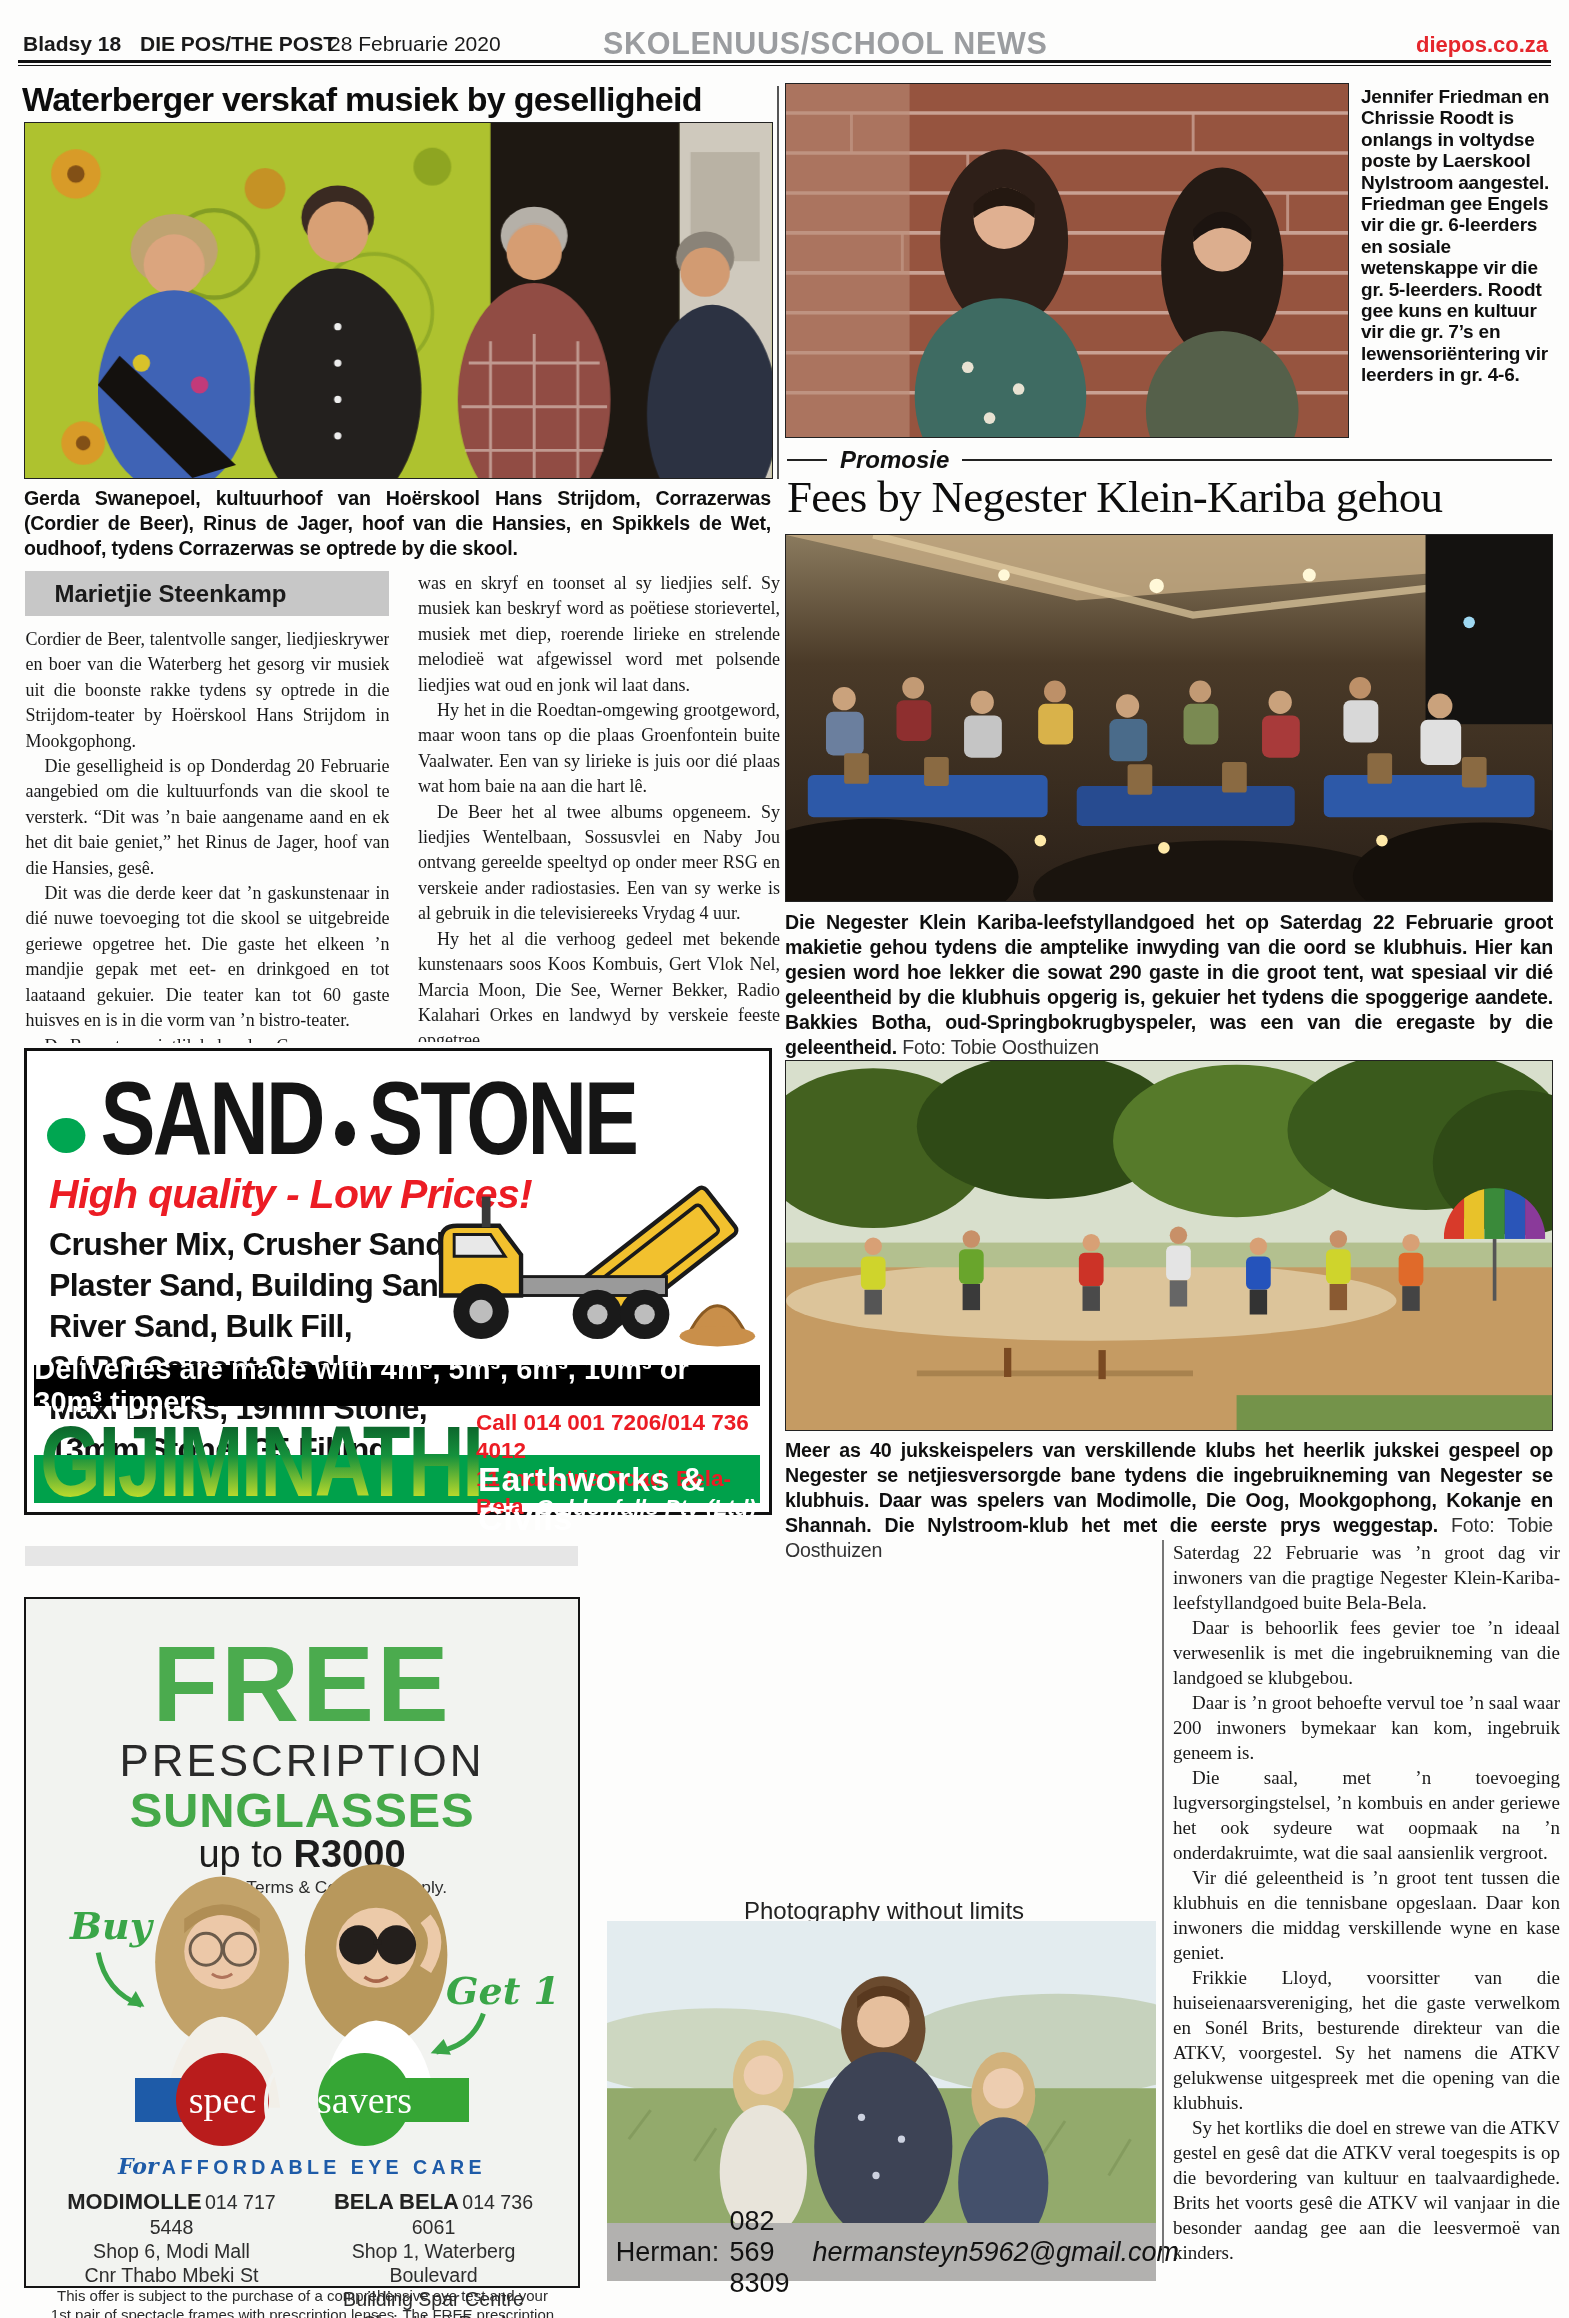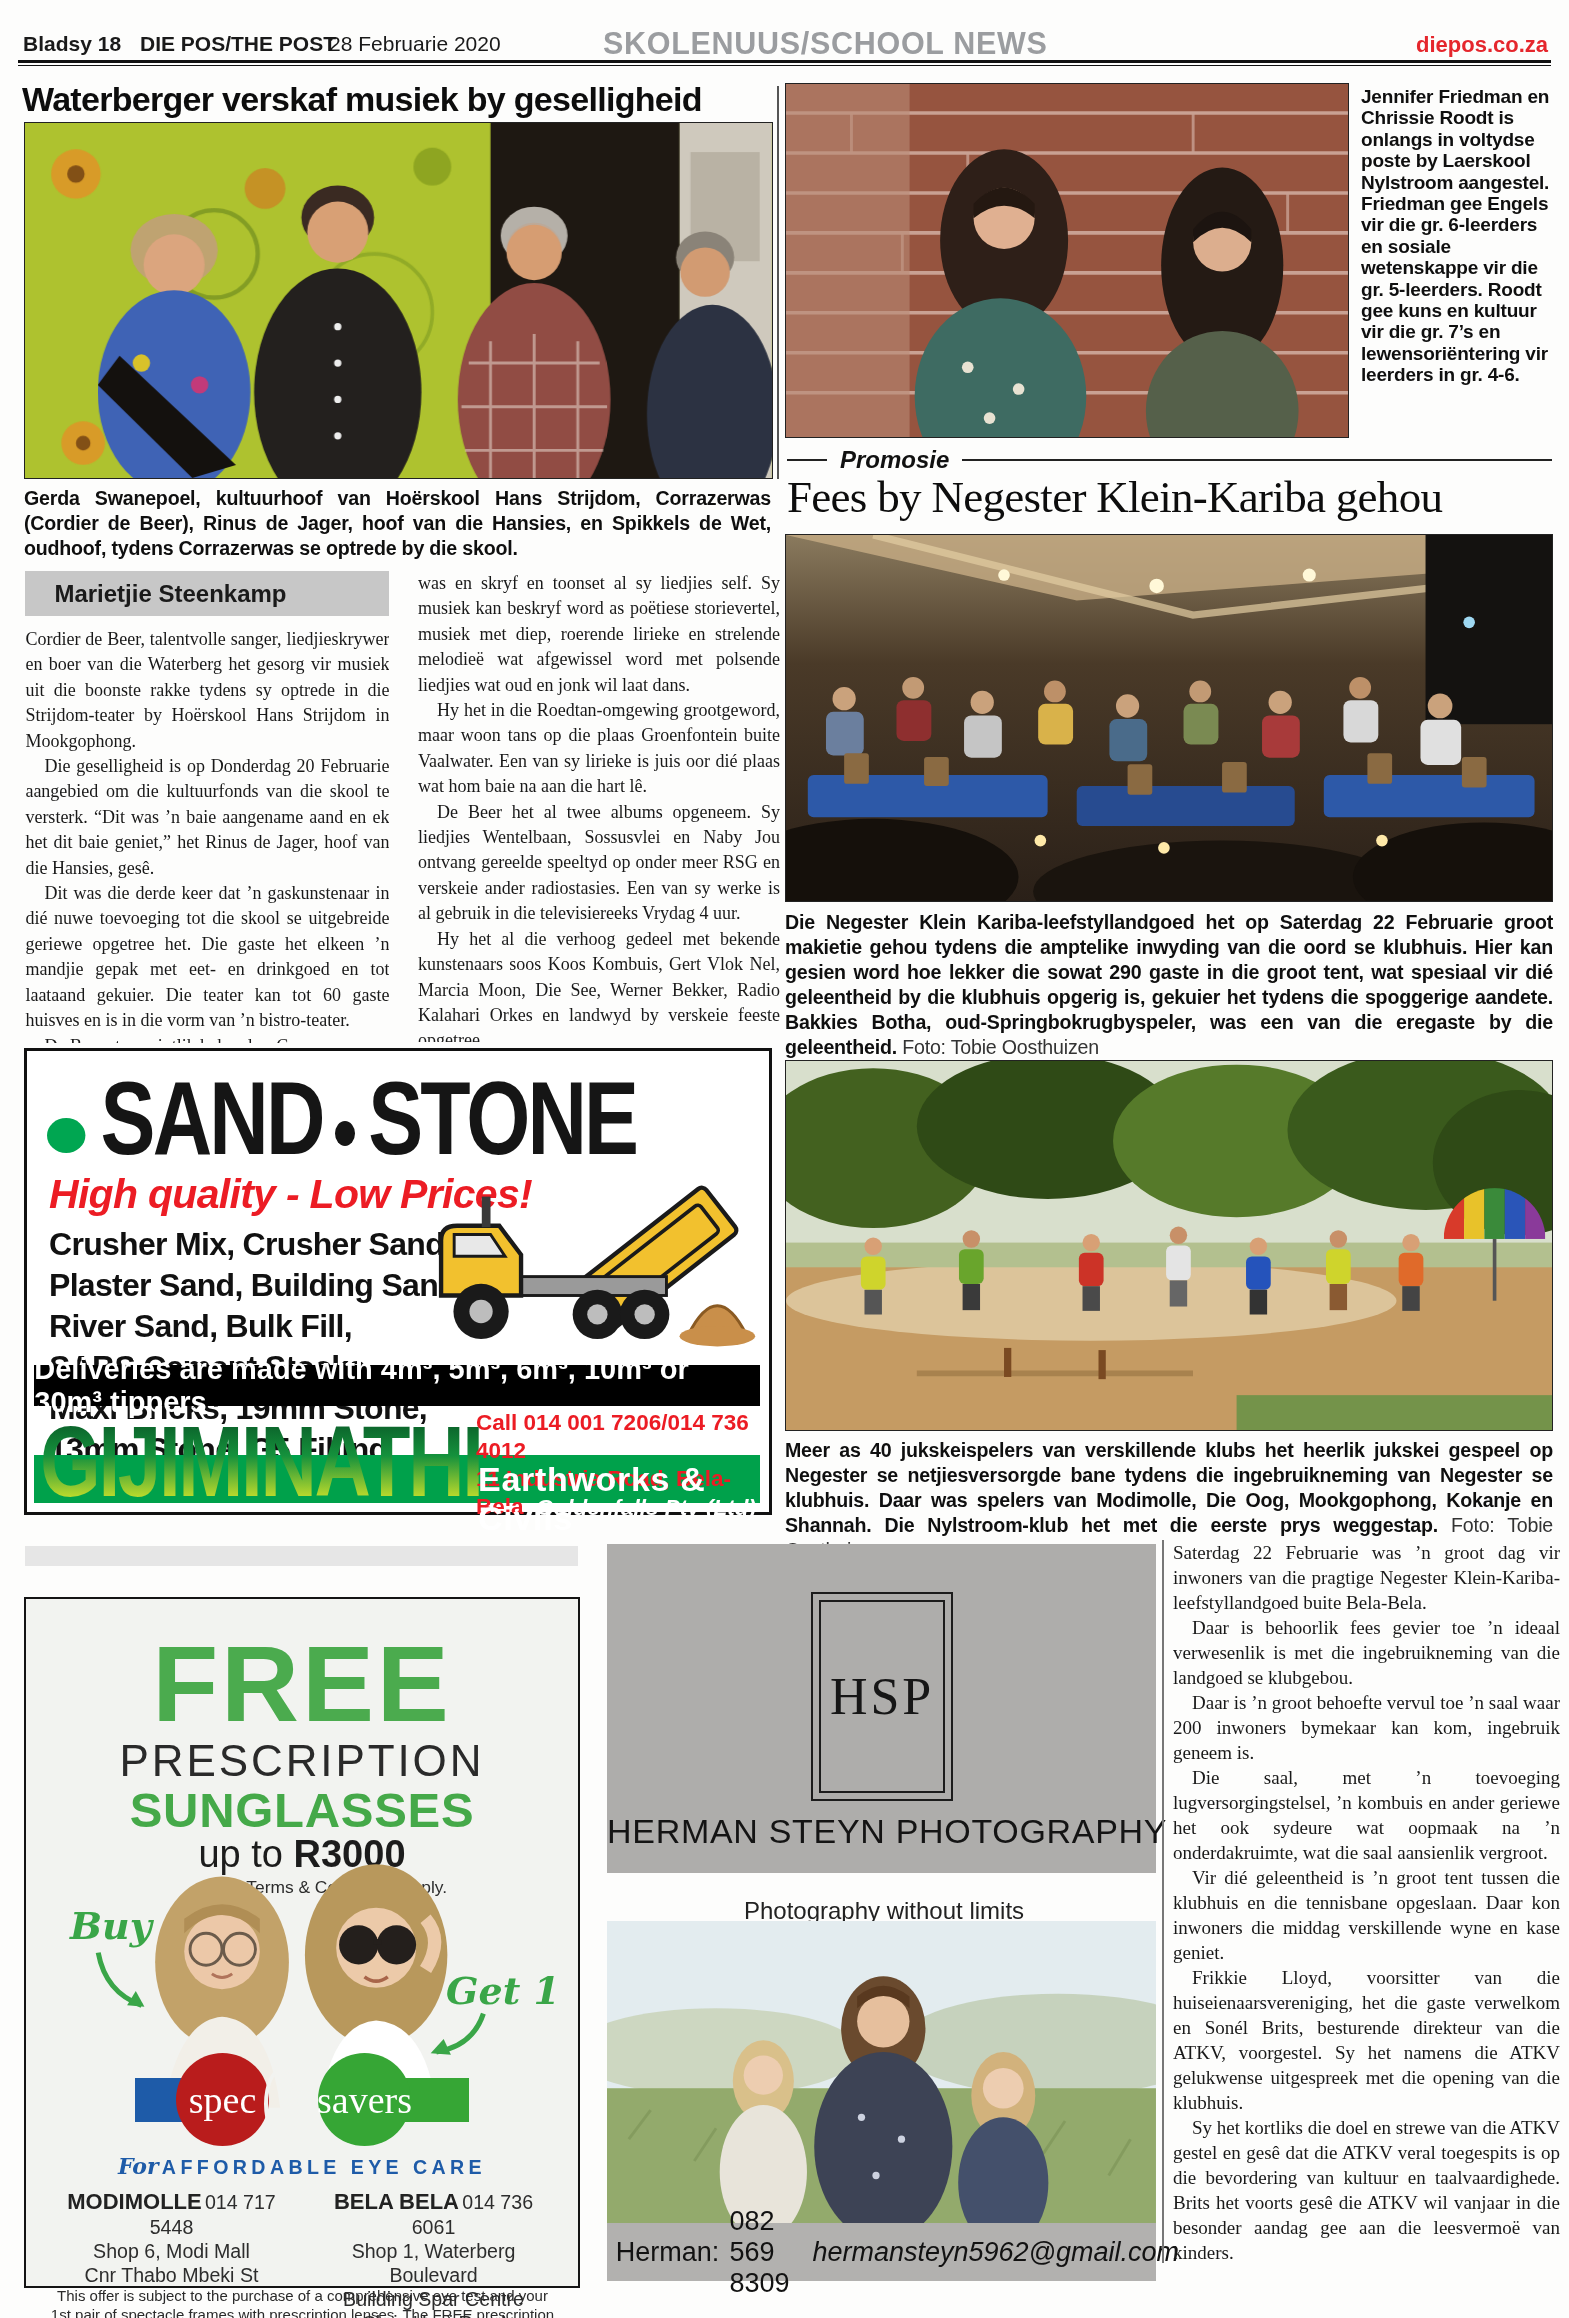--- a/index.html
+++ b/index.html
@@ -423,27 +423,20 @@
       <div><span class="storename">BELA BELA</span>
            <span class="storeline">014 736 6061</span></div>
       <div class="storeline">Shop 1, Waterberg Boulevard</div>
       <div class="storeline">Building Spar Centre</div>
       <div class="storeline">Chris Hani Road</div>
     </div>
 
     <div class="abs fineprint" style="left:22px;top:687px;width:509px;">This offer is subject to the purchase of a comprehensive eye test and your 1st pair of spectacle frames with prescription lenses. The FREE prescription sunglasses (second pair, value of R3000) comprise a sunglasses frame (up to R1799) and single vision tinted lenses with hard coating. Should additional add-ons exceed the base offer of 'up to R3000', the customer will pay the difference. If frames chosen are less, customer will forfeit the difference. View full terms and conditions online or ask for more details in-store.</div>
   </div>
 
-  <div class="abs hspgray" style="left:607px;top:1544px;width:549px;height:329px;">
-    <div class="abs" style="left:204px;top:48px;width:138px;height:205px;border:2.9px solid #1c1c1c;display:flex;align-items:center;justify-content:center;">
-      <div style="position:absolute;inset:5.8px;border:2.2px solid #1c1c1c;"></div>
-      <span style="font-family:'Liberation Serif',serif;font-size:52px;letter-spacing:2.9px;color:#161616;">HSP</span>
-    </div>
-    <div class="abs hspname" style="left:0;top:268px;width:549px;text-align:center;">HERMAN STEYN PHOTOGRAPHY</div>
-  </div>
   <div class="abs hsptag" style="left:633px;top:1887px;width:502px;">
     <div class="tline"></div>
     <span>Photography without limits</span>
     <div class="tline"></div>
   </div>
   <div class="abs" style="left:607px;top:1921px;width:549px;height:302px;overflow:hidden;">
     <svg viewBox="0 0 755 416" preserveAspectRatio="none">
       <rect width="755" height="416" fill="#e3ecef"></rect>
       <ellipse cx="150" cy="180" rx="200" ry="60" fill="#c3cfae" opacity=".7"></ellipse>
       <ellipse cx="620" cy="170" rx="220" ry="70" fill="#b9c7a8" opacity=".7"></ellipse>

